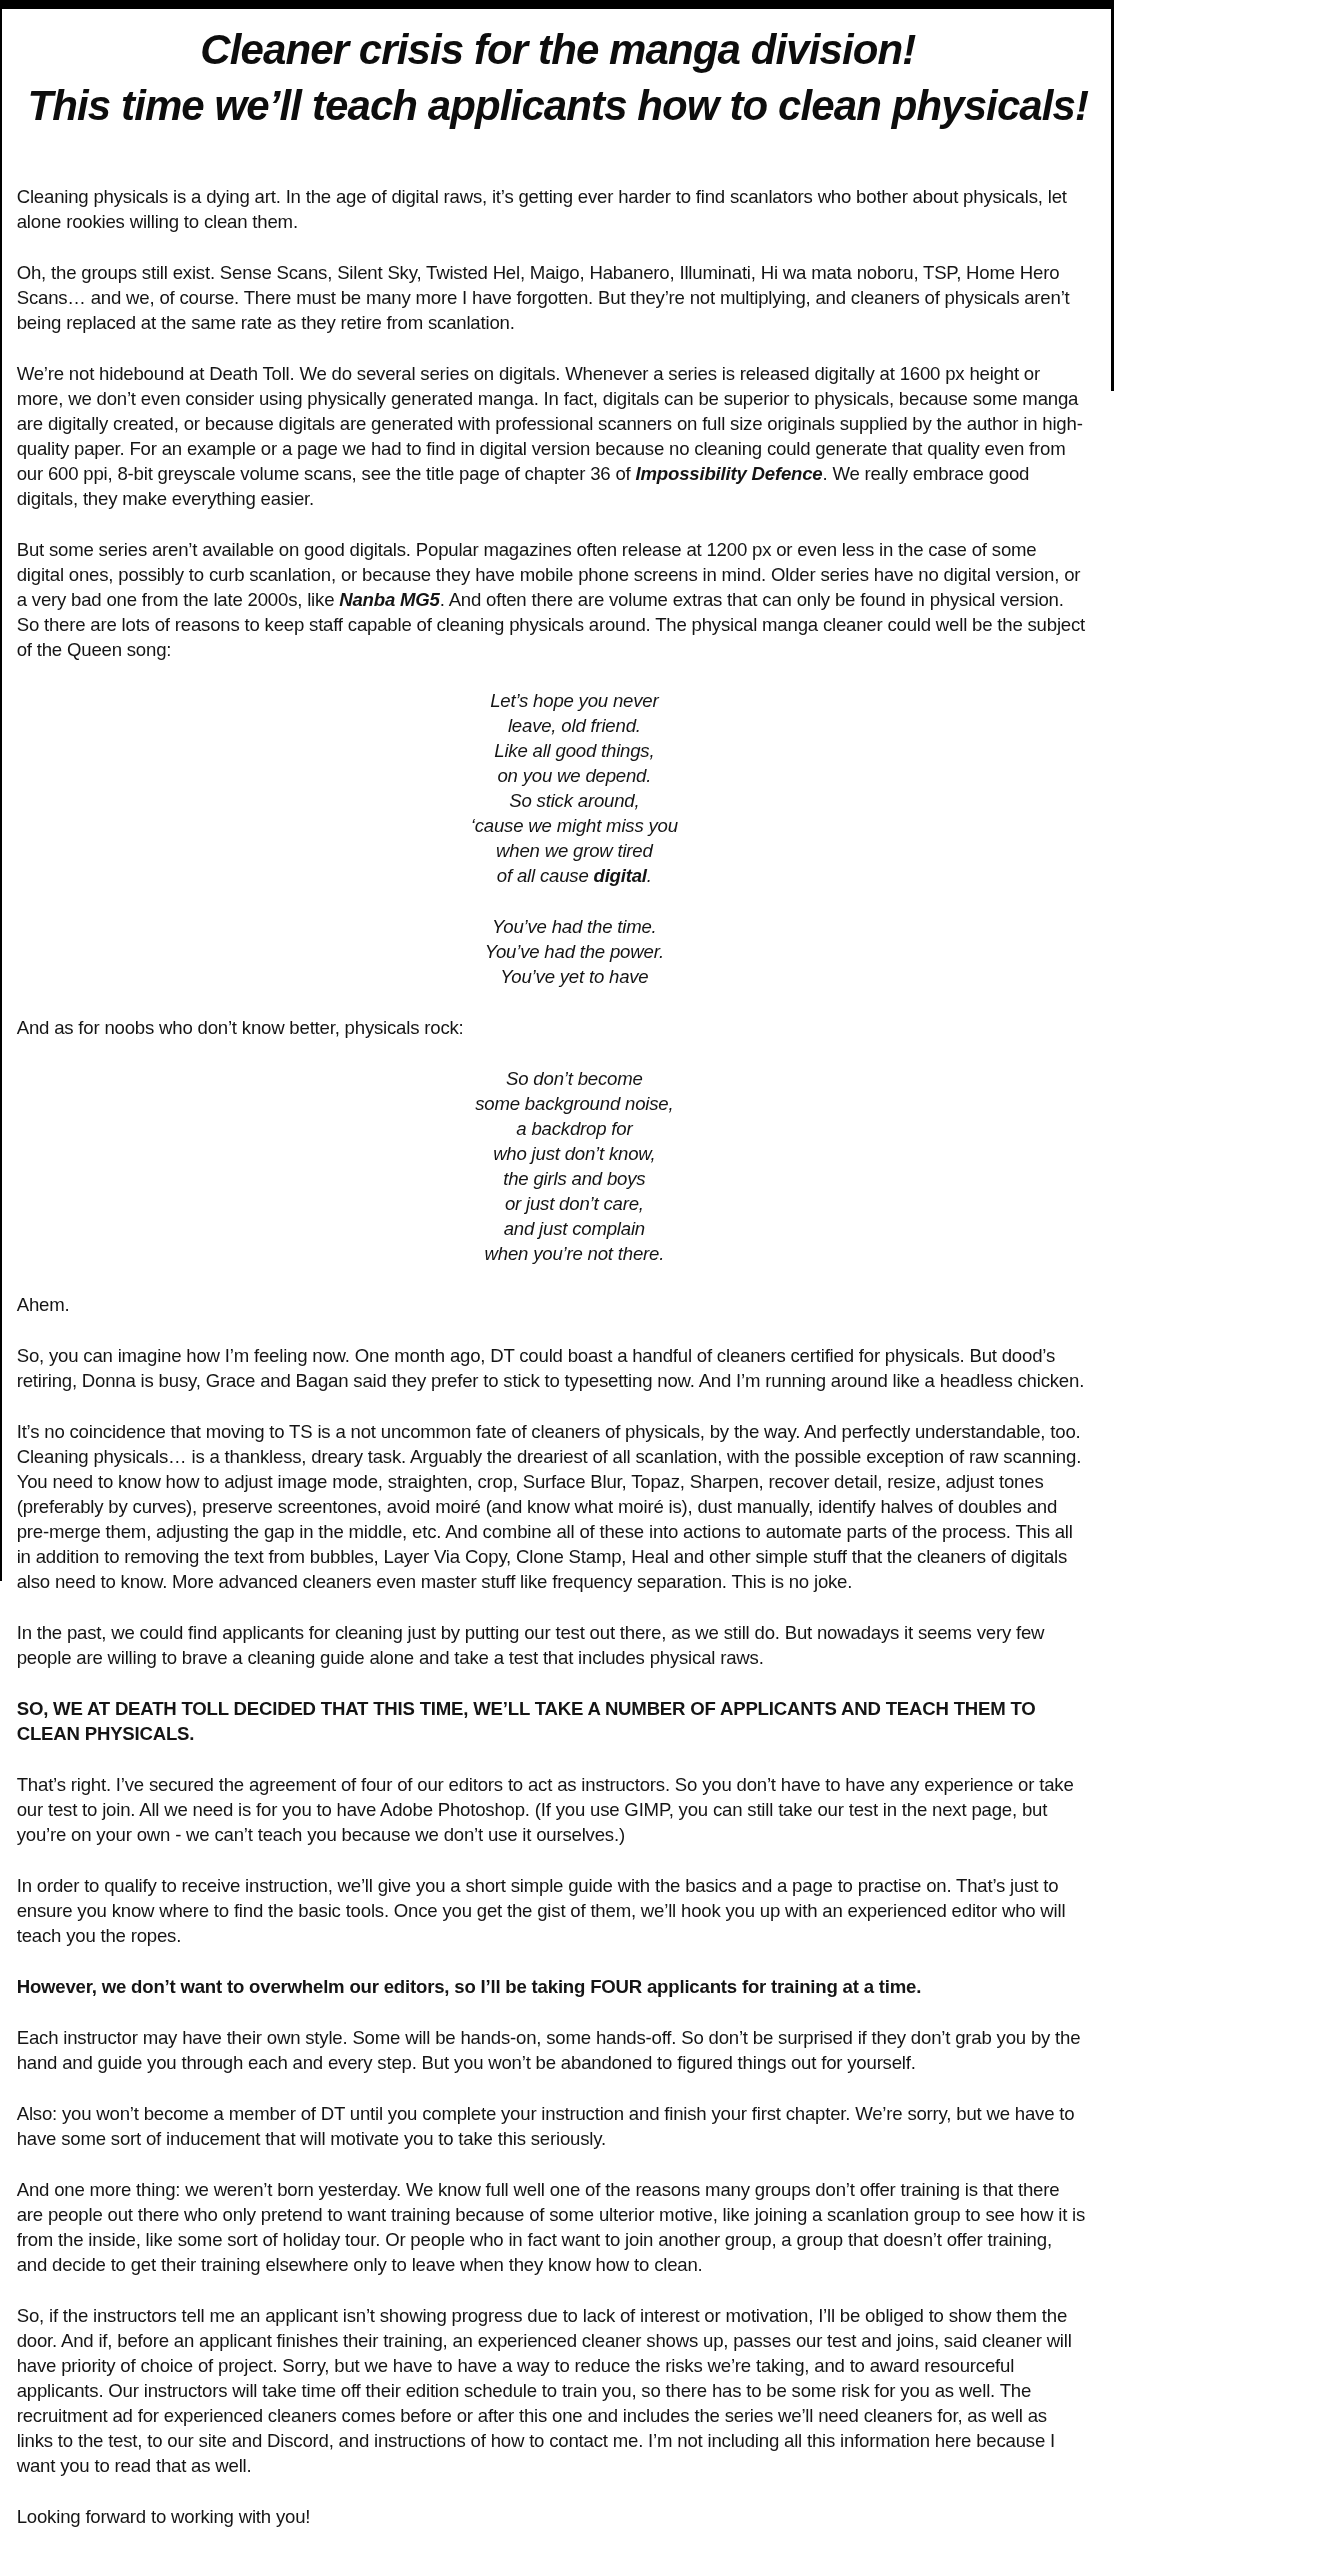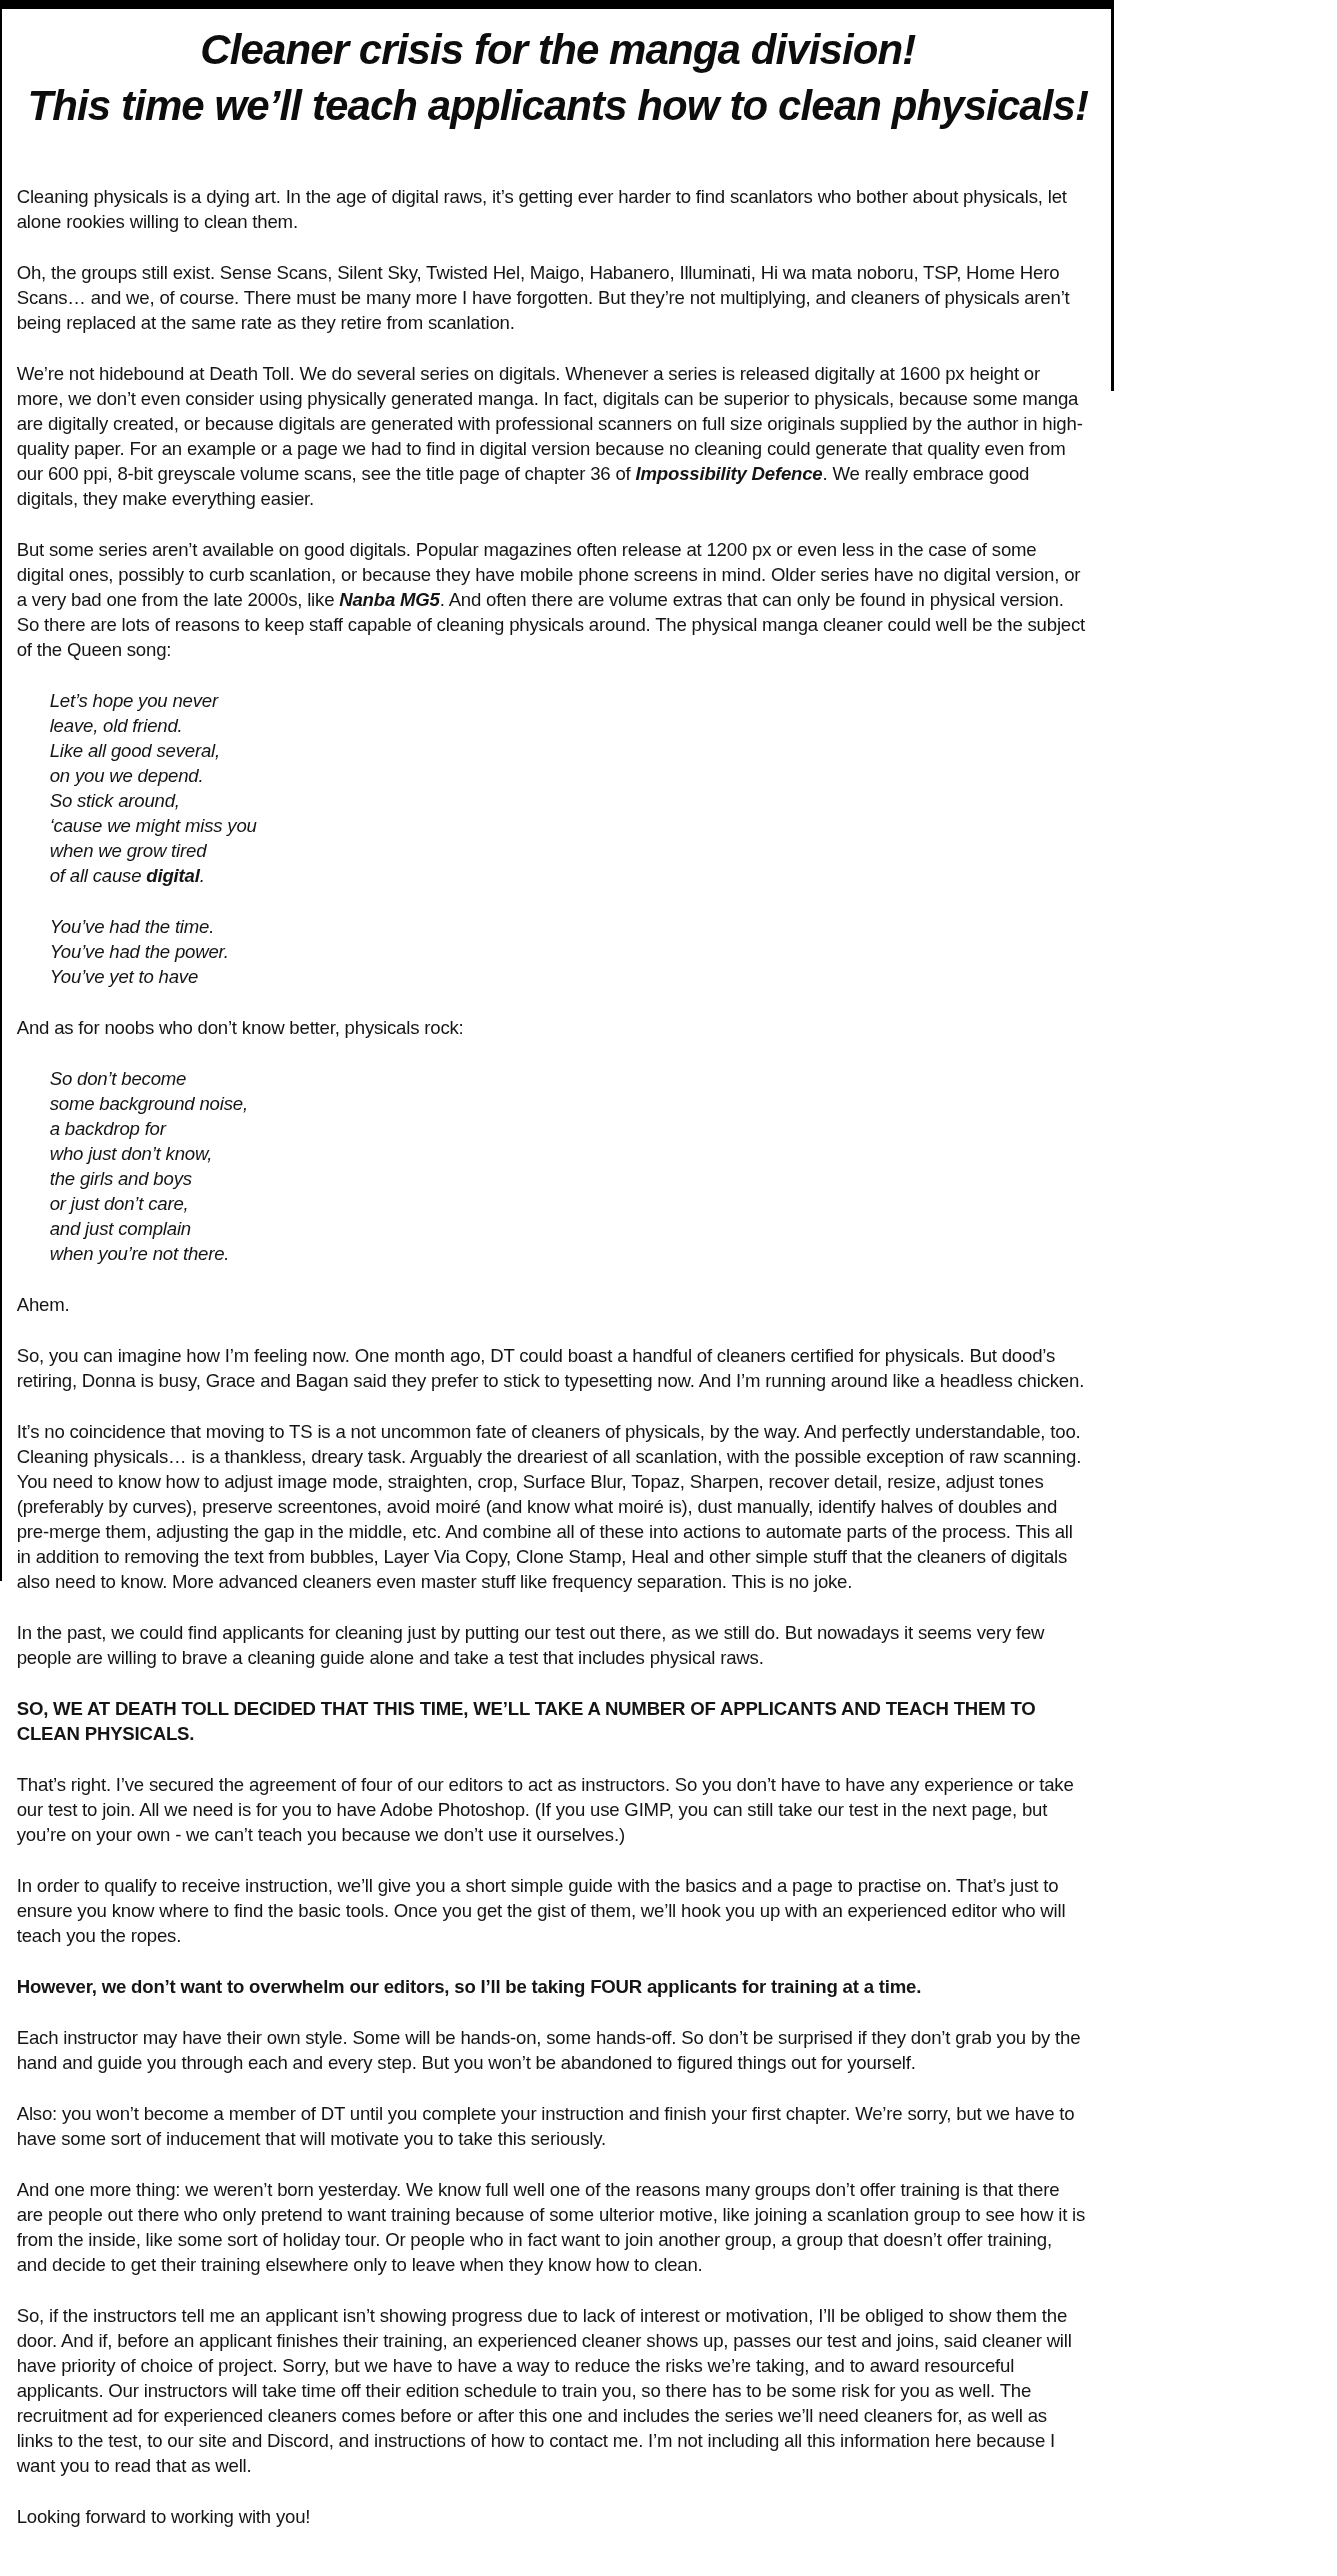--- a/index.html
+++ b/index.html
@@ -45,21 +45,21 @@
   .doc p {
     margin: 0 12px 26px 0;
   }
   .para-bold { font-weight: bold; }
   .rich-em { font-weight: bold; font-style: italic; }
 
   .lyrics {
     margin: 0 0 26px 33px;
     font-style: italic;
   }
-  .lyr-line { display: block; }
+  .lyr-line { display: block; text-align: center; }
   .lyr-bold { font-weight: bold; }
 
   .signature {
     margin-top: 50px;
     text-align: right;
   }
   .sig-line { display: block; line-height: 25px; }
 </style>
 </head>
 <body>
@@ -81,21 +81,21 @@
 
     <p>Oh, the groups still exist. Sense Scans, Silent Sky, Twisted Hel, Maigo, Habanero, Illuminati, Hi wa mata noboru, TSP, Home Hero Scans… and we, of course. There must be many more I have forgotten. But they’re not multiplying, and cleaners of physicals aren’t being replaced at the same rate as they retire from scanlation.</p>
 
     <p><span>We’re not hidebound at Death Toll. We do several series on digitals. Whenever a series is released digitally at 1600 px height or more, we don’t even consider using physically generated manga. In fact, digitals can be superior to physicals, because some manga are digitally created, or because digitals are generated with professional scanners on full size originals supplied by the author in high-quality paper. For an example or a page we had to find in digital version because no cleaning could generate that quality even from our 600 ppi, 8-bit greyscale volume scans, see the title page of chapter 36 of </span><span class="rich-em">Impossibility Defence</span><span>. We really embrace good digitals, they make everything easier.</span></p>
 
     <p><span>But some series aren’t available on good digitals. Popular magazines often release at 1200 px or even less in the case of some digital ones, possibly to curb scanlation, or because they have mobile phone screens in mind. Older series have no digital version, or a very bad one from the late 2000s, like </span><span class="rich-em">Nanba MG5</span><span>. And often there are volume extras that can only be found in physical version. So there are lots of reasons to keep staff capable of cleaning physicals around. The physical manga cleaner could well be the subject of the Queen song:</span></p>
 
     <div class="lyrics">
       <span class="lyr-line">Let’s hope you never</span>
       <span class="lyr-line">leave, old friend.</span>
-      <span class="lyr-line">Like all good several,</span>
+      <span class="lyr-line">Like all good things,</span>
       <span class="lyr-line">on you we depend.</span>
       <span class="lyr-line">So stick around,</span>
       <span class="lyr-line">‘cause we might miss you</span>
       <span class="lyr-line">when we grow tired</span>
       <span class="lyr-line"><span>of all cause </span><span class="lyr-bold">digital</span><span>.</span></span>
     </div>
 
     <div class="lyrics">
       <span class="lyr-line">You’ve had the time.</span>
       <span class="lyr-line">You’ve had the power.</span>

